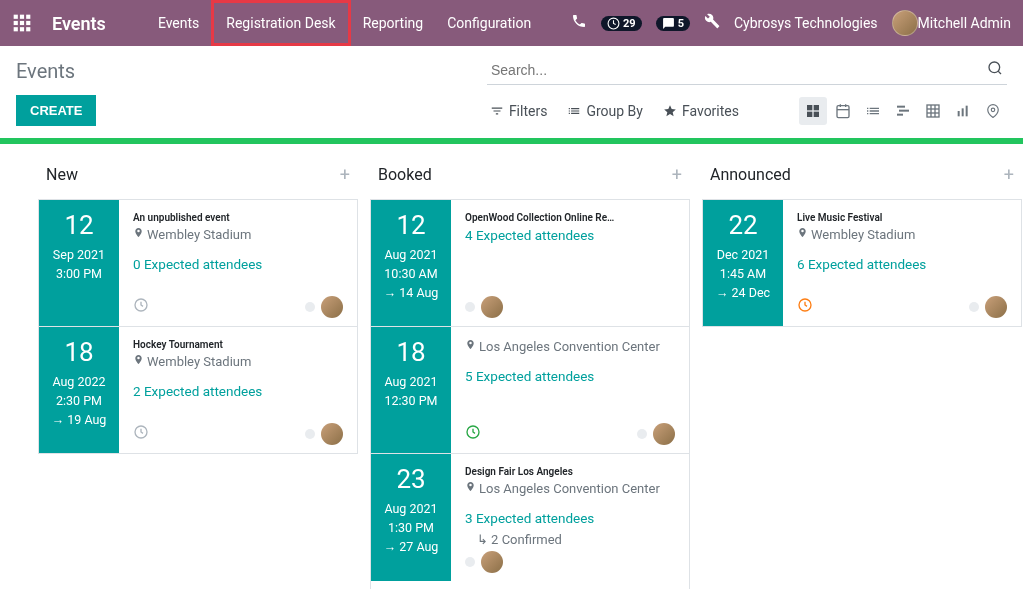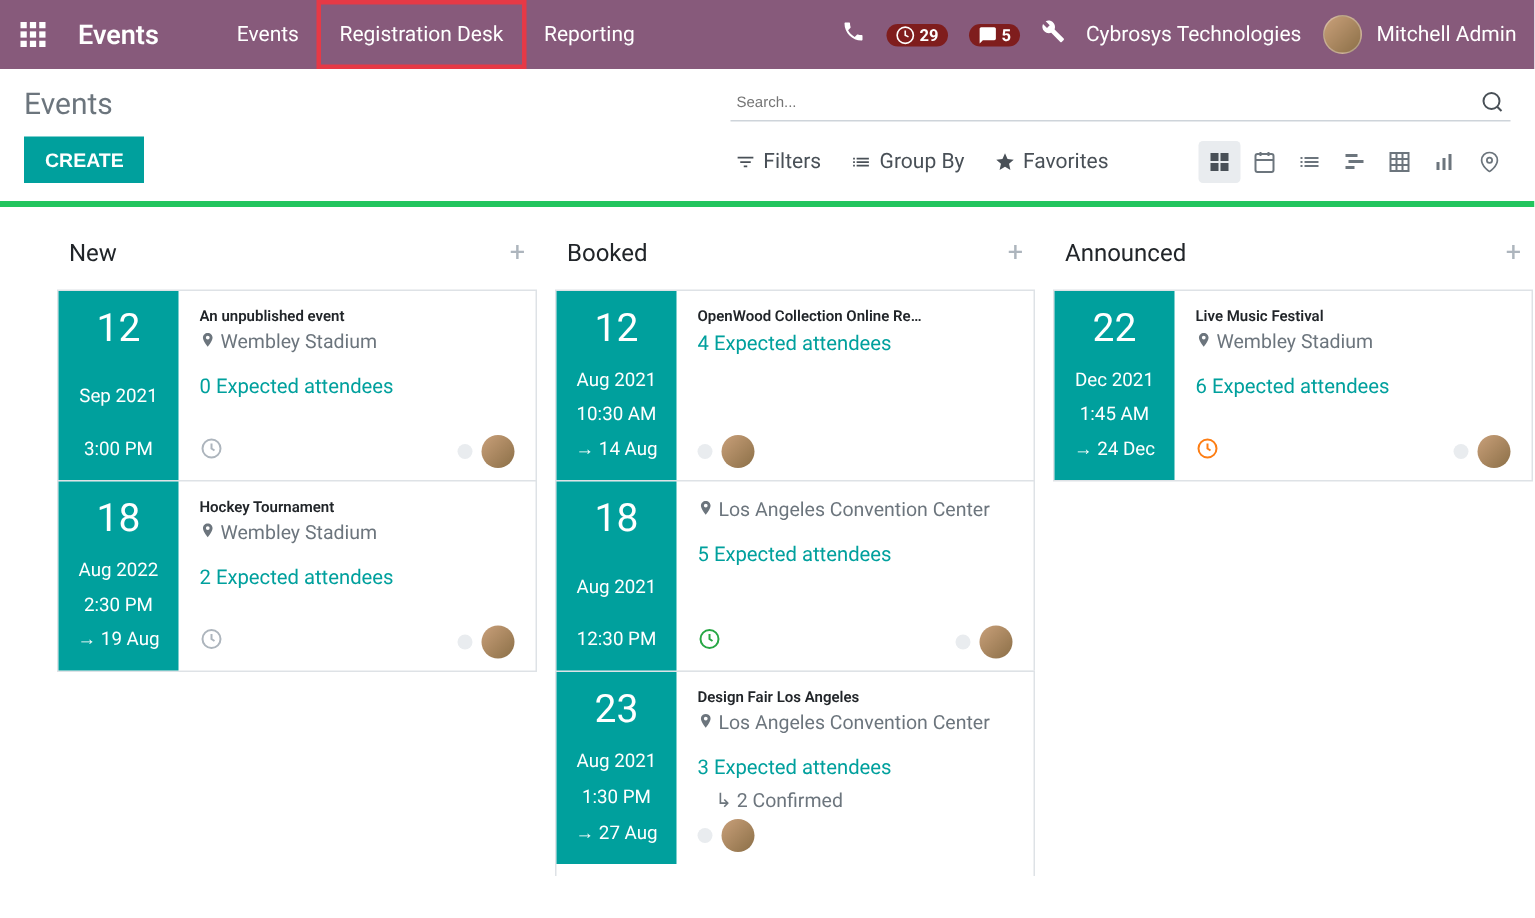--- a/index.html
+++ b/index.html
@@ -6,51 +6,51 @@
 body { font-family: -apple-system, BlinkMacSystemFont, "Segoe UI", Roboto, sans-serif; background: #fff; width: 1023px; height: 612px; overflow: hidden; }
 
 .topbar { background: #875a7b; height: 46px; display: flex; align-items: center; color: #fff; padding: 0 12px; }
 .apps-icon { width: 20px; height: 20px; margin-right: 20px; cursor: pointer; }
 .apps-icon svg { fill: #fff; }
 .brand { font-size: 18px; font-weight: 600; margin-right: 40px; }
 .nav-item { padding: 0 12px; font-size: 14px; cursor: pointer; height: 46px; display: flex; align-items: center; }
 .nav-item.highlighted { border: 3px solid #e63946; }
 .topbar-right { margin-left: auto; display: flex; align-items: center; gap: 14px; }
 .icon-btn { cursor: pointer; position: relative; }
-.badge-pill { background: #7f1d1d; color: #fff; font-size: 11px; font-weight: 700; border-radius: 10px; padding: 1px 6px; display: inline-flex; align-items: center; gap: 3px; }
+.badge-pill { background: #0f172a; color: #fff; font-size: 11px; font-weight: 700; border-radius: 10px; padding: 1px 6px; display: inline-flex; align-items: center; gap: 3px; }
 .company { font-size: 14px; }
-.user { display: flex; align-items: center; gap: 10px; font-size: 14px; }
+.user { display: flex; align-items: center; gap: 0; font-size: 14px; }
 .avatar { width: 26px; height: 26px; border-radius: 50%; background: linear-gradient(135deg,#c9a07a,#8b6f47); border: 1px solid rgba(255,255,255,0.3); }
 .avatar-sm { width: 22px; height: 22px; border-radius: 50%; background: linear-gradient(135deg,#c9a07a,#8b6f47); }
 
 .subbar { display: flex; align-items: center; padding: 10px 16px 4px; gap: 20px; }
 .page-title { font-size: 20px; color: #6c757d; }
 .search-wrap { margin-left: auto; flex: 1; max-width: 520px; position: relative; }
-.search-input { width: 100%; border: none; border-bottom: 1px solid #ced4da; padding: 6px 28px 6px 4px; font-size: 10px; outline: none; }
+.search-input { width: 100%; border: none; border-bottom: 1px solid #ced4da; padding: 6px 28px 6px 4px; font-size: 14px; outline: none; }
 .search-icon { position: absolute; right: 4px; top: 4px; color: #495057; }
 
-.toolbar { display: flex; align-items: flex-end; padding: 6px 16px 12px; border-bottom: 4px solid #22c55e; }
+.toolbar { display: flex; align-items: center; padding: 6px 16px 12px; border-bottom: 6px solid #22c55e; }
 .create-btn { background: #00a09d; color: #fff; border: none; padding: 8px 14px; font-size: 13px; font-weight: 700; cursor: pointer; }
 .filter-group { margin-left: auto; display: flex; gap: 20px; align-items: center; color: #495057; font-size: 14px; }
 .filter-item { display: flex; align-items: center; gap: 5px; cursor: pointer; }
 .view-switch { margin-left: 40px; display: flex; gap: 2px; }
 .view-btn { width: 28px; height: 28px; display: flex; align-items: center; justify-content: center; cursor: pointer; color: #6c757d; border-radius: 3px; }
 .view-btn.active { background: #e9ecef; color: #495057; }
 
 .kanban { display: flex; padding: 16px 12px; gap: 12px; height: calc(612px - 46px - 44px - 48px); overflow-y: auto; margin-left: 26px; }
 .kanban::-webkit-scrollbar { width: 12px; }
 .kanban::-webkit-scrollbar-track { background: #f1f1f1; }
 .kanban::-webkit-scrollbar-thumb { background: #c1c1c1; }
 .col { flex: 0 0 320px; }
 .col-header { display: flex; align-items: center; justify-content: space-between; padding: 4px 8px 14px; }
 .col-title { font-size: 16px; color: #212529; }
 .col-add { color: #adb5bd; font-size: 18px; cursor: pointer; }
 
 .card { display: flex; border: 1px solid #dee2e6; background: #fff; margin-bottom: -1px; min-height: 128px; }
-.card-date { background: #00a09d; color: #fff; width: 80px; flex-shrink: 0; display: flex; flex-direction: column; align-items: center; justify-content: space-between; padding: 10px 4px; text-align: center; }
+.card-date { background: #00a09d; color: #fff; width: 80px; flex-shrink: 0; display: flex; flex-direction: column; align-items: center; justify-content: flex-start; padding: 10px 4px; text-align: center; }
 .card-date .day { font-size: 26px; font-weight: 400; margin-bottom: 6px; }
 .card-date .line { font-size: 12.5px; line-height: 1.5; white-space: nowrap; }
 .card-body { flex: 1; padding: 12px 14px 8px; display: flex; flex-direction: column; position: relative; }
 .card-title { font-size: 10px; font-weight: 600; color: #212529; margin-bottom: 4px; white-space: nowrap; overflow: hidden; text-overflow: ellipsis; }
 .card-loc { font-size: 13px; color: #6c757d; display: flex; align-items: flex-start; gap: 3px; margin-bottom: 14px; }
 .card-att { font-size: 13.5px; color: #00a09d; margin-bottom: 6px; }
 .card-conf { font-size: 13px; color: #6c757d; margin-left: 12px; margin-bottom: 4px; }
 .card-footer { margin-top: auto; display: flex; align-items: center; justify-content: space-between; }
 .clock-icon { color: #adb5bd; }
 .clock-icon.green { color: #28a745; }
@@ -75,20 +75,21 @@
         <rect x="2" y="17" width="5" height="5"></rect>
         <rect x="9.5" y="17" width="5" height="5"></rect>
         <rect x="17" y="17" width="5" height="5"></rect>
       </svg>
   </div>
   <div class="brand">Events</div>
   <div id="nav-holder" style="display:flex;">
       <div class="nav-item">Events</div>
       <div class="nav-item highlighted">Registration Desk</div>
       <div class="nav-item">Reporting</div>
+      <div class="nav-item">Configuration</div>
     </div>
   <div class="topbar-right">
     <div class="icon-btn">
       <svg width="16" height="16" viewBox="0 0 24 24" fill="#fff">
           <path d="M6.6 10.8c1.4 2.8 3.8 5.1 6.6 6.6l2.2-2.2c.3-.3.7-.4 1-.2 1.1.4 2.3.6 3.6.6.6 0 1 .4 1 1V20c0 .6-.4 1-1 1C10.6 21 3 13.4 3 4c0-.6.4-1 1-1h3.5c.6 0 1 .4 1 1 0 1.2.2 2.4.6 3.6.1.4 0 .8-.3 1l-2.2 2.2z"></path>
         </svg>
     </div>
     <div class="badge-pill">
       <svg width="13" height="13" viewBox="0 0 24 24" fill="#fff">
           <circle cx="12" cy="12" r="10" fill="none" stroke="#fff" stroke-width="2"></circle>

